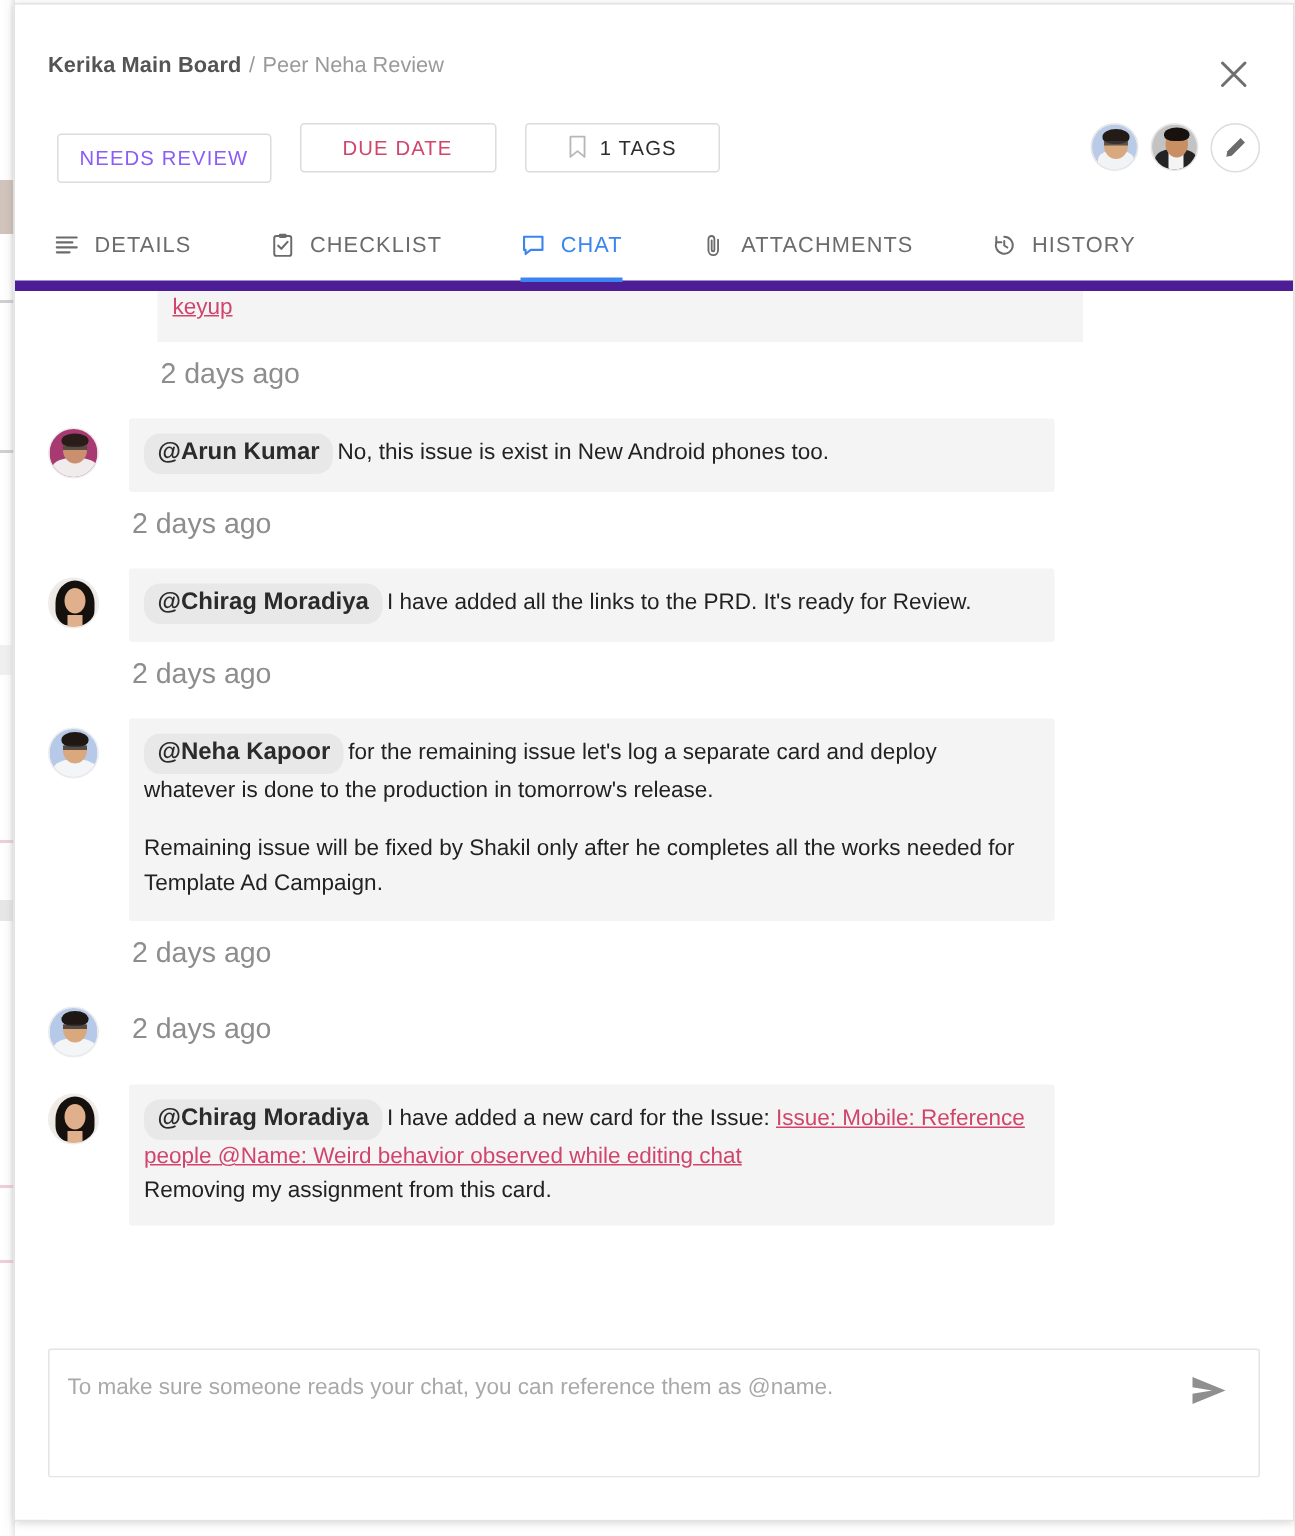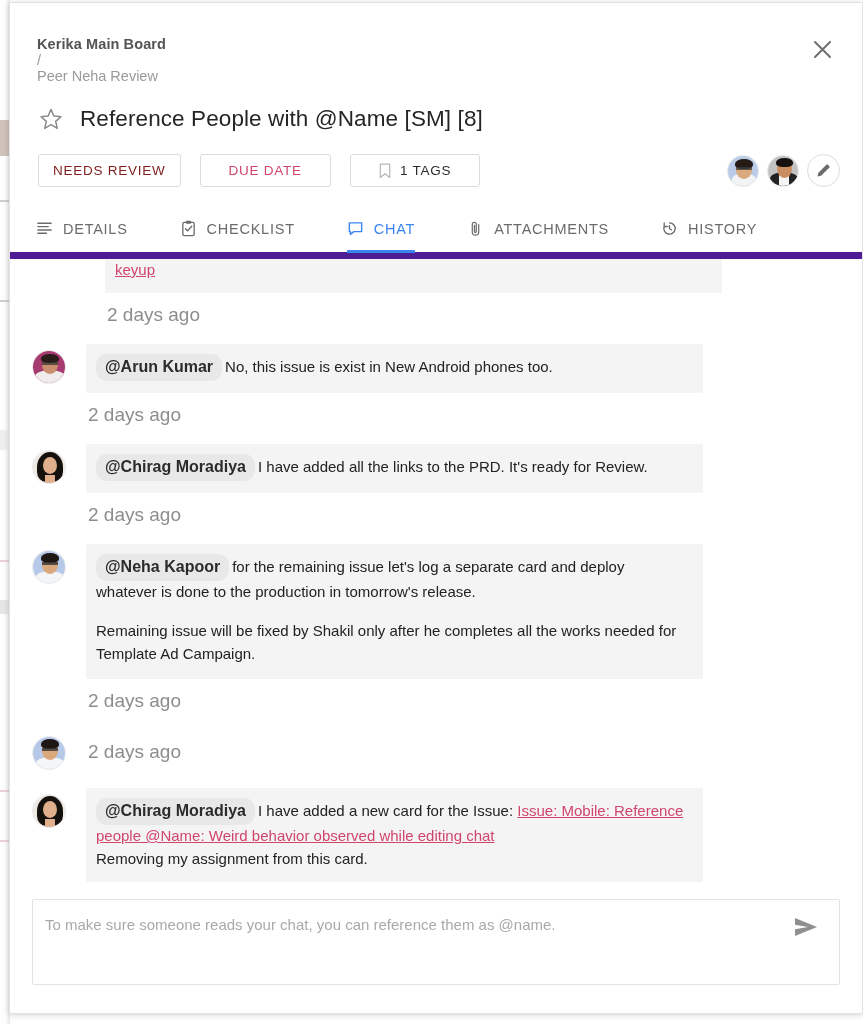--- a/index.html
+++ b/index.html
@@ -37,21 +37,20 @@
     flex-direction: column;
   }
 
   
   .header { padding: 0 22px; flex: 0 0 auto; }
 
   .breadcrumb {
     display: flex; align-items: baseline;
     font-size: 14.5px;
     padding-top: 33px;
-    flex-direction: column;
   }
   .crumb-board { color: #545454; font-weight: bold; letter-spacing: .1px;}
   .crumb-sep { color: #9a9a9a; margin: 0 5px; }
   .crumb-col { color: #9a9a9a; }
 
   .close-btn {
     position: absolute;
     top: 28px; right: 22px;
     width: 36px; height: 36px;
     display:flex; align-items:center; justify-content:center;
@@ -85,21 +84,21 @@
     border: 1px solid #dcdcdc;
     border-radius: 3px;
     background: #fff;
     display: flex; align-items: center; justify-content: center;
     font-size: 13.5px;
     letter-spacing: .75px;
     cursor: pointer;
     padding: 0 14px;
     white-space: nowrap;
   }
-  .pill-status { color: #7f1d1d; min-width: 133px; }
+  .pill-status { color: #8b5cf6; min-width: 133px; margin-top: 15px; }
   .pill-due   { color: #d1456b; min-width: 131px; }
   .pill-tags  { color: #2c2c2c; min-width: 130px; gap: 8px; }
   .tag-icon { width: 14px; height: 16px; color:#b7b7b7; flex:0 0 auto;}
 
   .meta-spacer { flex: 1 1 auto; }
 
   .people { display: flex; align-items: center; gap: 8px; }
   .avatar-sm {
     width: 32px; height: 32px; border-radius: 50%;
     border: 1px solid #e6e6e6;
@@ -254,26 +253,20 @@
       <span class="crumb-sep">/</span>
       <span class="crumb-col">Peer Neha Review</span>
     </div>
 
     <button class="close-btn">
       <svg width="21" height="21" viewBox="0 0 21 21">
         <path d="M3 3 L18 18 M18 3 L3 18" stroke="currentColor" stroke-width="2" fill="none" stroke-linecap="round"></path>
       </svg>
     </button>
 
-    <div class="title-row">
-      <svg class="star-icon" viewBox="0 0 24 24">
-        <path d="M12 3.2 L14.7 9.3 L21.2 9.9 L16.3 14.2 L17.8 20.6 L12 17.2 L6.2 20.6 L7.7 14.2 L2.8 9.9 L9.3 9.3 Z" fill="none" stroke="currentColor" stroke-width="1.4" stroke-linejoin="round"></path>
-      </svg>
-      <div class="card-title">Reference People with @Name [SM] [8]</div>
-    </div>
 
     <div class="meta-row">
       <div class="pill pill-status">NEEDS REVIEW</div>
       <div class="pill pill-due">DUE DATE</div>
       <div class="pill pill-tags">
         <svg class="tag-icon" viewBox="0 0 14 17">
           <path d="M2 1.2 H12 V15.5 L7 11.4 L2 15.5 Z" fill="none" stroke="currentColor" stroke-width="1.3" stroke-linejoin="round"></path>
         </svg>
         <span>1 TAGS</span>
       </div>

